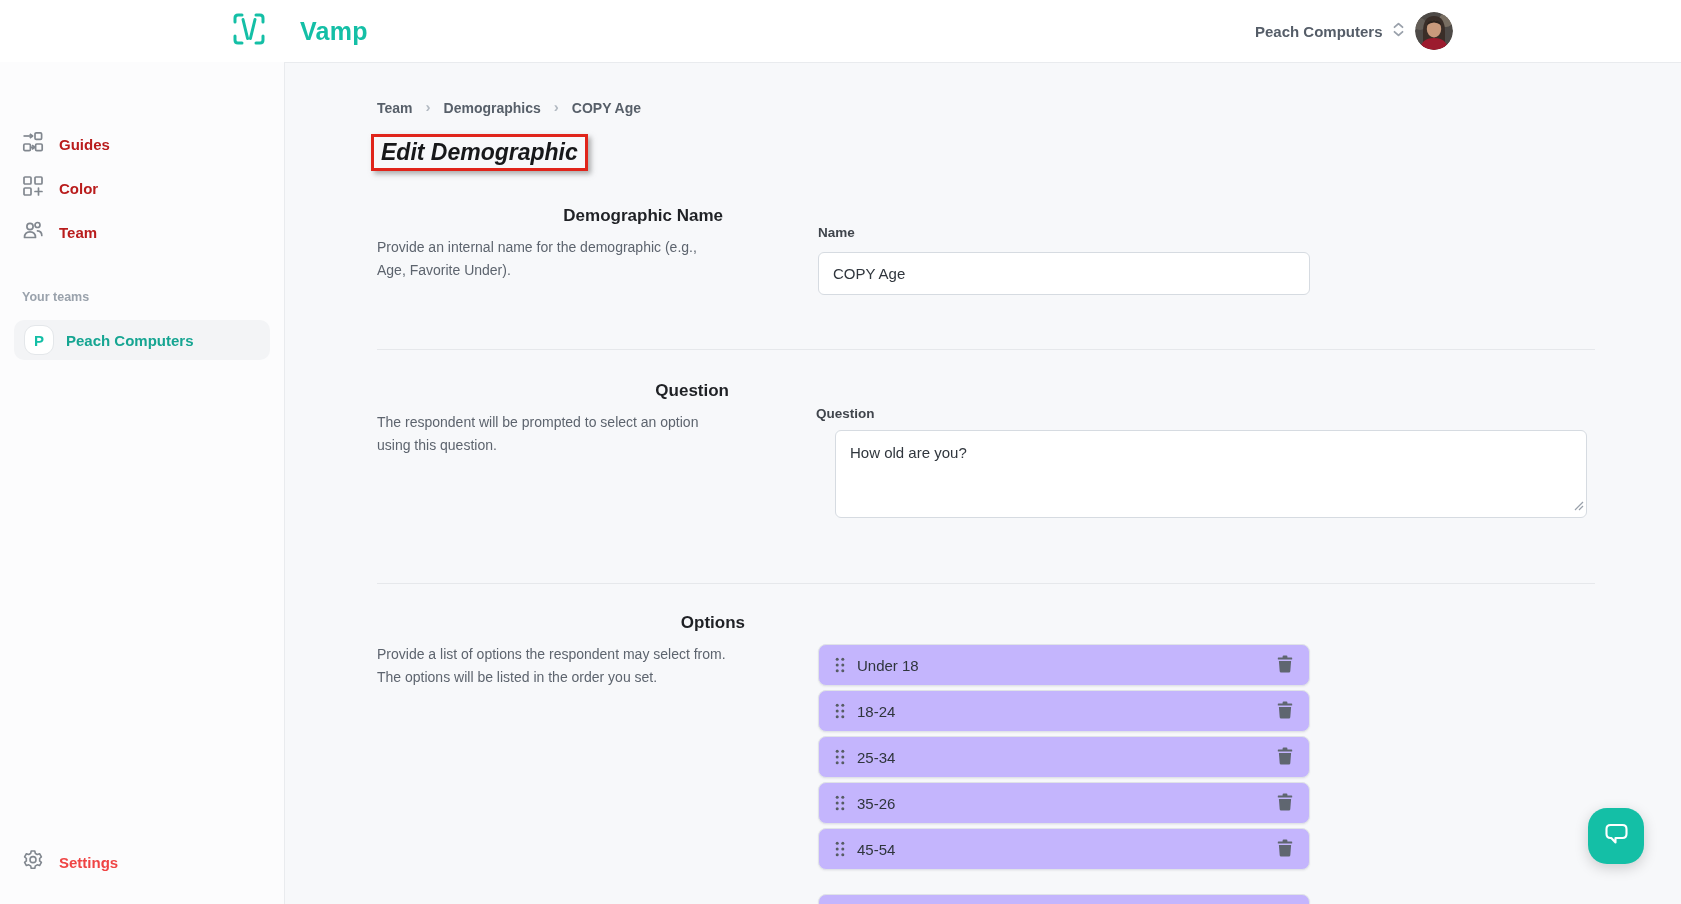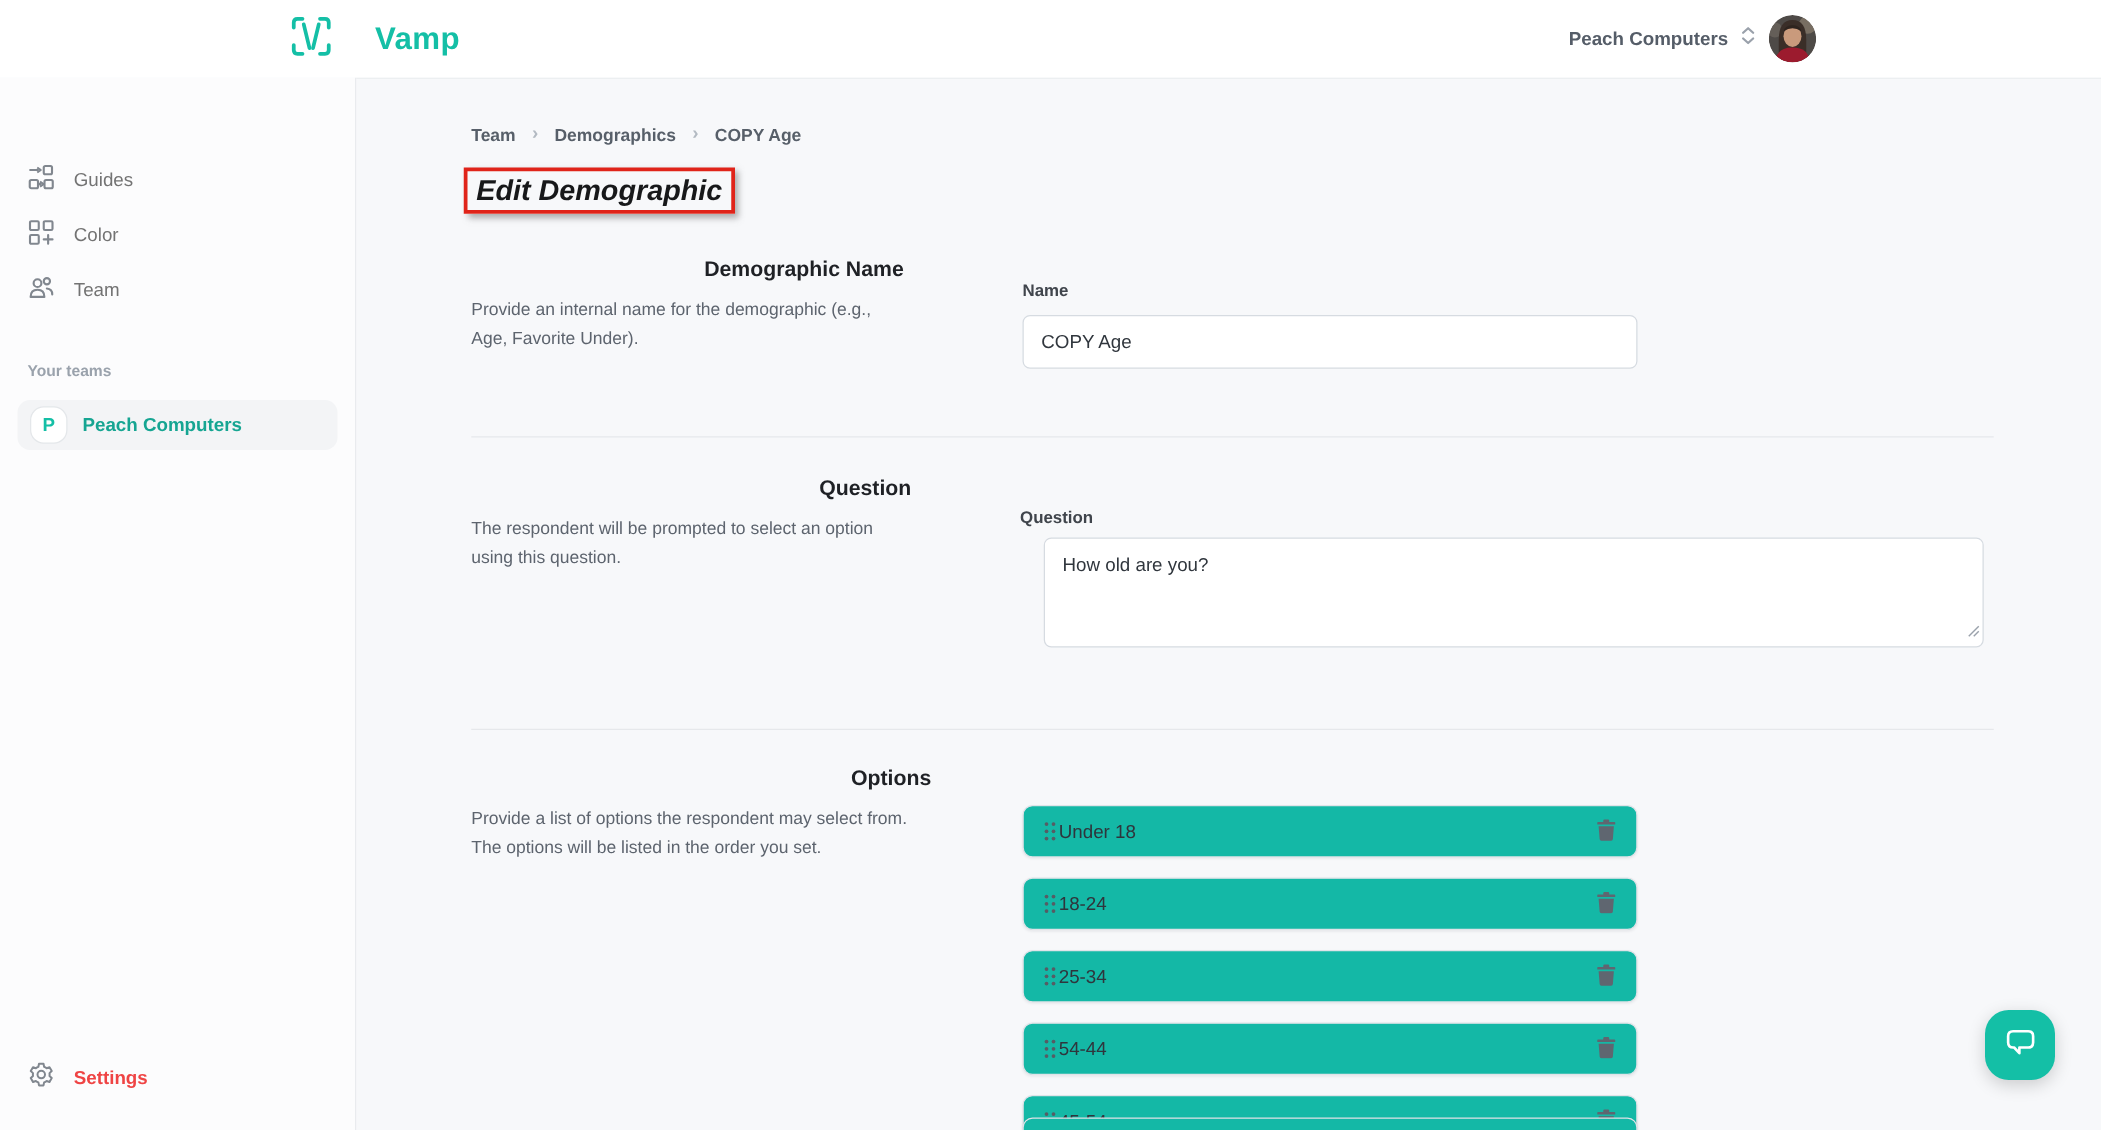--- a/index.html
+++ b/index.html
@@ -30,21 +30,21 @@
   
   .sidebar {
     position:absolute; left:0; top:62px; width:285px; height:842px;
     background:#fcfcfd; border-right:1px solid #e9ebee;
   }
   .nav { padding-top:60px; }
   .nav-item {
     height:44px; display:flex; align-items:center; gap:15px;
     padding:0 22px; cursor:pointer;
   }
-  .nav-item-label { font-size:15px; font-weight:400; color:#737373; }
+  .nav-item-label { font-size:15px; font-weight:700; color:#b91c1c; }
   .your-teams {
     margin:36px 22px 0; font-size:12.5px; font-weight:700; color:#9aa2ac;
   }
   .team-row {
     margin:16px 14px 0; height:40px; background:#f3f4f6; border-radius:10px;
     display:flex; align-items:center; gap:12px; padding:0 10px; cursor:pointer;
   }
   .team-badge {
     width:30px; height:30px; background:#ffffff; border:1px solid #e4e7ea;
     border-radius:11px; display:flex; align-items:center; justify-content:center;
@@ -98,23 +98,23 @@
   .question-textarea {
     width:100%; height:100%; background:#ffffff; border:1px solid #d6dbe1;
     border-radius:6px; padding:11px 14px; font-size:15px; color:#30363d;
     outline:none; resize:none; font-family:inherit; line-height:21px;
   }
   .resize-grip { position:absolute; right:3px; bottom:3px; }
 
   .s3-left { position:absolute; left:92px; top:550px; width:368px; }
   .options-list { position:absolute; left:533px; top:581px; width:492px; }
   .option-row {
-    height:42px; background:#14b8a6; border:1px solid #e0e3e8; border-radius:8px;
-    box-shadow:0 1px 2px rgba(16,24,40,.06); margin-bottom:16px;
-    display:flex; align-items:center; padding:0 16px; gap:2px;
+    height:42px; background:#c4b5fd; border:1px solid #e0e3e8; border-radius:8px;
+    box-shadow:0 1px 2px rgba(16,24,40,.06); margin-bottom:4px;
+    display:flex; align-items:center; padding:0 16px; gap:12px;
   }
   .option-label { flex:1; font-size:15px; color:#2f353c; }
   .drag-handle { display:flex; cursor:grab; }
   .trash-btn { display:flex; cursor:pointer; background:none; border:none; padding:0; }
 
   
   .chat-button {
     position:absolute; left:1588px; top:808px; width:56px; height:56px;
     background:#14bfa6; border:none; border-radius:19px; cursor:pointer;
     display:flex; align-items:center; justify-content:center;
@@ -342,21 +342,21 @@
           <span class="drag-handle">
             <svg width="10" height="16" viewBox="0 0 10 16" fill="#565c64">
               <circle cx="2.2" cy="2.2" r="1.5"></circle>
               <circle cx="7.8" cy="2.2" r="1.5"></circle>
               <circle cx="2.2" cy="8" r="1.5"></circle>
               <circle cx="7.8" cy="8" r="1.5"></circle>
               <circle cx="2.2" cy="13.8" r="1.5"></circle>
               <circle cx="7.8" cy="13.8" r="1.5"></circle>
             </svg>
           </span>
-          <span class="option-label">54-44</span>
+          <span class="option-label">35-26</span>
           <button class="trash-btn">
             <span>
               <svg width="16" height="18" viewBox="0 0 16 18" fill="#5f6670">
                 <path d="M5.6 1.6 Q5.6 0.6 6.6 0.6 L9.4 0.6 Q10.4 0.6 10.4 1.6 L10.4 2.6 L14.6 2.6 Q15.2 2.6 15.2 3.3 L15.2 4.1 Q15.2 4.6 14.6 4.6 L1.4 4.6 Q0.8 4.6 0.8 4.1 L0.8 3.3 Q0.8 2.6 1.4 2.6 L5.6 2.6 Z M6.7 1.9 L9.3 1.9 L9.3 2.6 L6.7 2.6 Z"></path>
                 <path d="M1.9 6 L14.1 6 L13.3 16.2 Q13.2 17.5 11.9 17.5 L4.1 17.5 Q2.8 17.5 2.7 16.2 Z"></path>
               </svg>
             </span>
           </button>
         </div>
 

